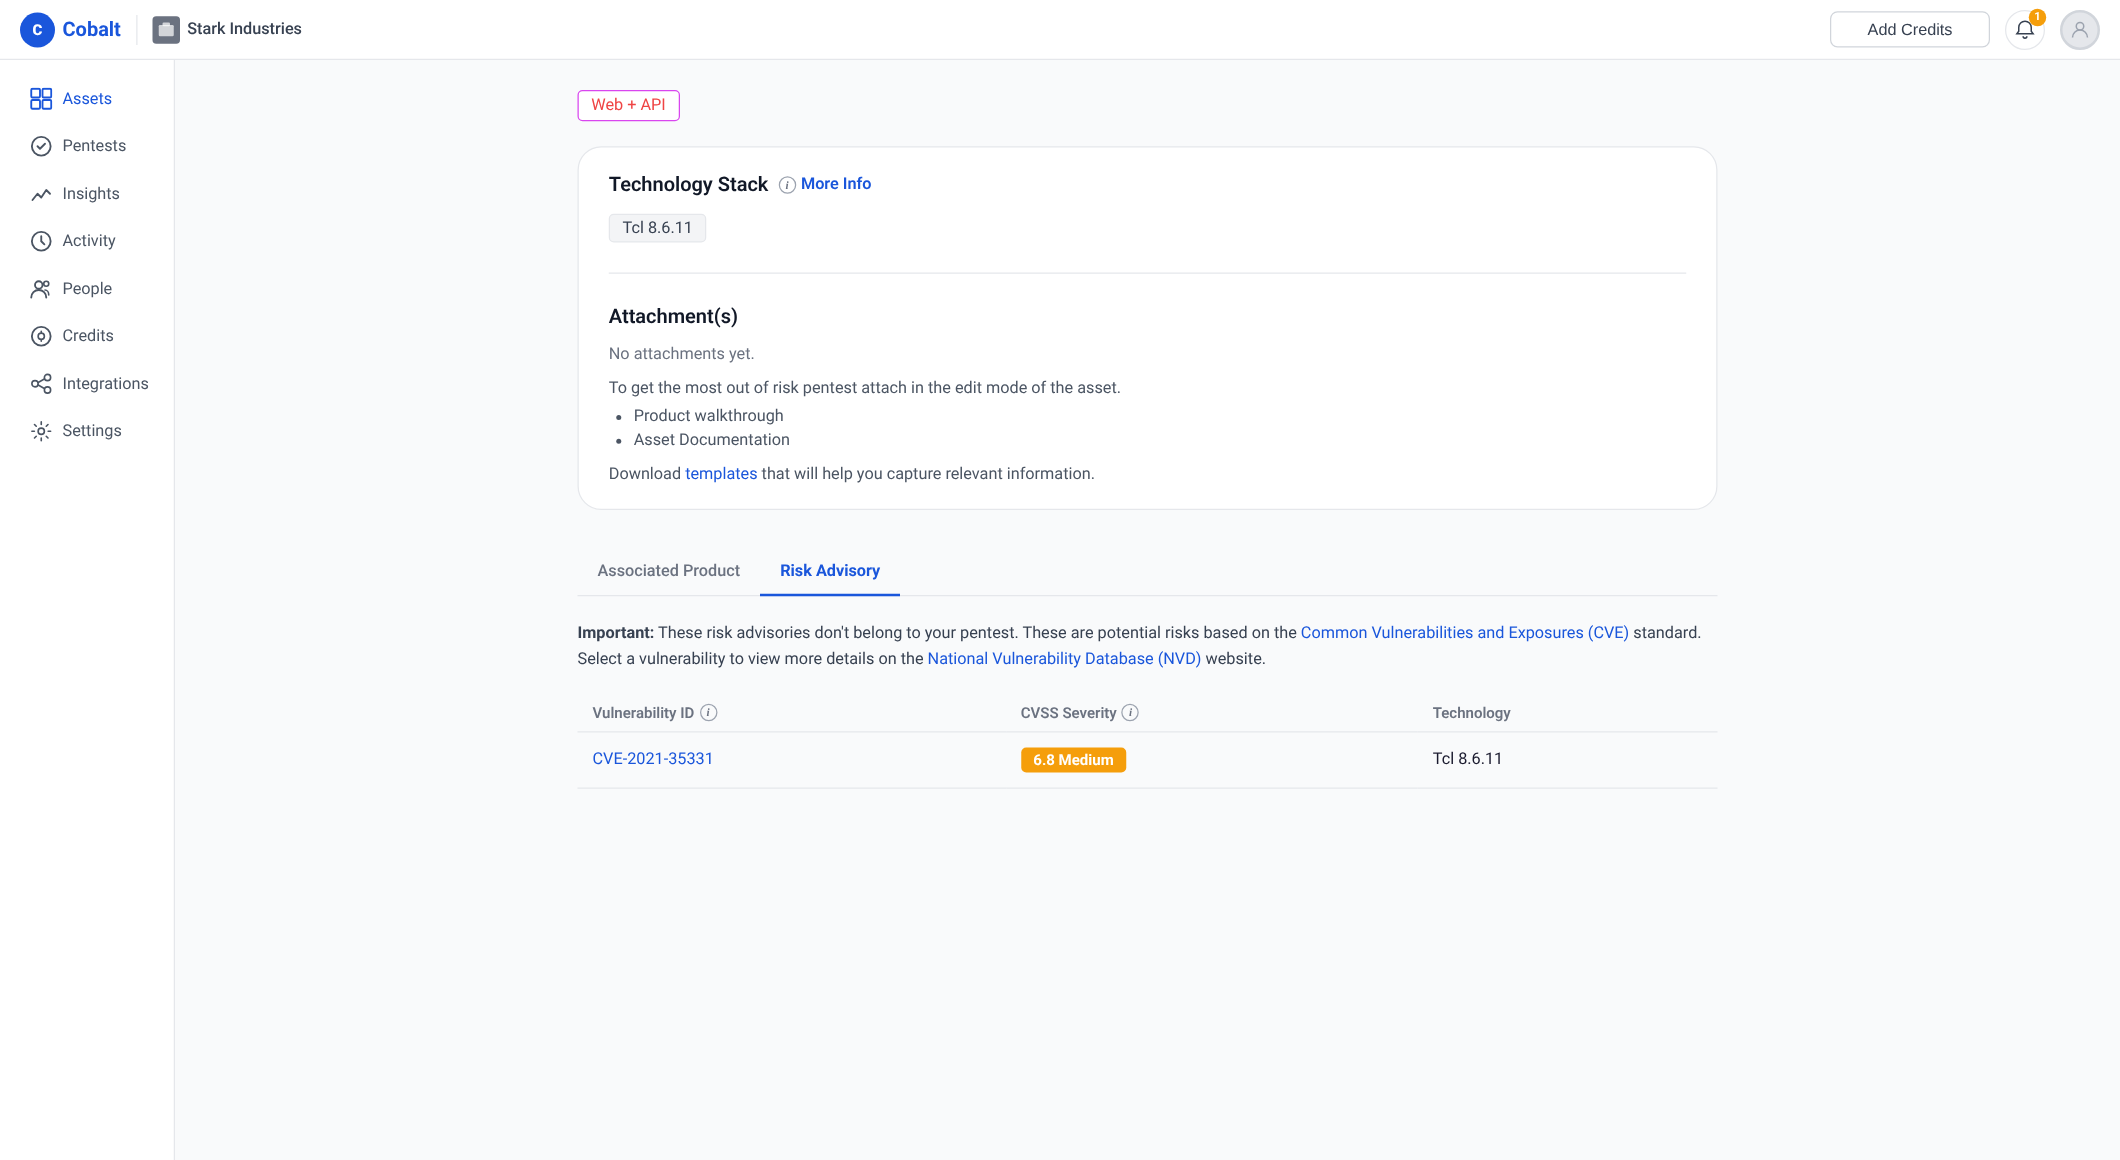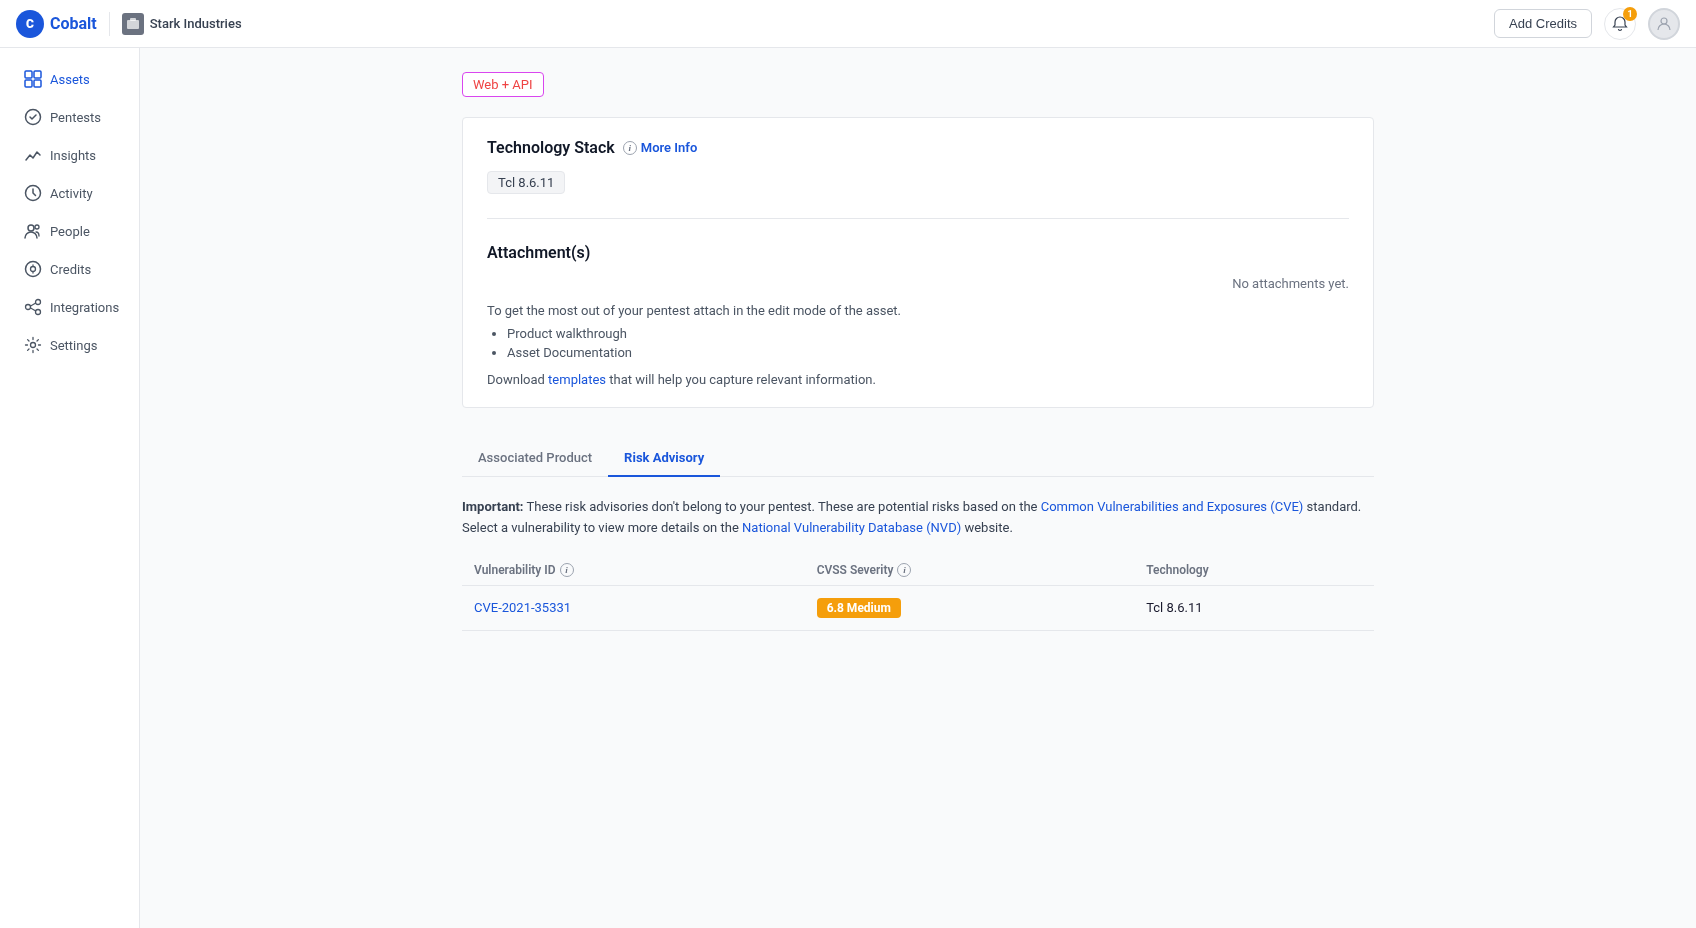--- a/index.html
+++ b/index.html
@@ -16,21 +16,21 @@
     .cobalt-logo-icon {
       width: 28px; height: 28px; background: #1a56db; border-radius: 50%;
       display: flex; align-items: center; justify-content: center; color: #fff; font-size: 12px; font-weight: 900;
     }
     .divider-v { width: 1px; height: 24px; background: #e5e7eb; }
     .company-badge { display: flex; align-items: center; gap: 6px; font-size: 13px; font-weight: 500; color: #374151; }
     .company-icon { width: 22px; height: 22px; background: #6b7280; border-radius: 3px; display: flex; align-items: center; justify-content: center; }
     .topnav-right { display: flex; align-items: center; gap: 12px; }
     .add-credits-btn {
       background: #fff; border: 1px solid #d1d5db; border-radius: 6px;
-      padding: 6px 14px; font-size: 13px; font-weight: 500; color: #374151;
+      padding: 6px 29px; font-size: 13px; font-weight: 500; color: #374151;
       cursor: pointer;
     }
     .notif-btn {
       width: 32px; height: 32px; background: #fff; border: 1px solid #e5e7eb;
       border-radius: 50%; display: flex; align-items: center; justify-content: center;
       cursor: pointer; position: relative;
     }
     .notif-badge {
       position: absolute; top: -2px; right: -2px;
       width: 14px; height: 14px; background: #f59e0b; border-radius: 50%;
@@ -77,21 +77,21 @@
     .more-info-link { font-size: 13px; color: #1a56db; cursor: pointer; display: flex; align-items: center; gap: 4px; }
 
     
     .tech-tag {
       display: inline-block; background: #f3f4f6; border: 1px solid #e5e7eb;
       border-radius: 4px; padding: 3px 10px; font-size: 13px; color: #374151;
     }
 
     
     .attachments-section { margin-top: 24px; }
-    .no-attach-text { font-size: 13px; color: #6b7280; margin-bottom: 12px; text-align: right; }
+    .no-attach-text { font-size: 13px; color: #6b7280; margin-bottom: 12px; }
     .attach-desc { font-size: 13px; color: #4b5563; margin-bottom: 8px; }
     .attach-list { list-style: disc; padding-left: 20px; font-size: 13px; color: #4b5563; margin-bottom: 12px; }
     .attach-list li { margin-bottom: 4px; }
     .attach-footer { font-size: 13px; color: #4b5563; }
     .attach-footer a { color: #1a56db; text-decoration: none; }
 
     
     .tabs-container { display: flex; gap: 0; border-bottom: 1px solid #e5e7eb; margin-top: 32px; }
     .tab {
       padding: 10px 16px; font-size: 13px; font-weight: 500; color: #6b7280;
@@ -124,21 +124,21 @@
     .cve-link { color: #1a56db; text-decoration: none; font-size: 13px; }
 
     .severity-badge {
       display: inline-block; padding: 3px 10px; border-radius: 4px;
       font-size: 12px; font-weight: 700; color: #fff;
     }
     .severity-medium { background: #f59e0b; }
 
     
     .card {
-      background: #fff; border: 1px solid #e5e7eb; border-radius: 4px;
+      background: #fff; border: 1px solid #e5e7eb; border-radius: 19px;
       padding: 20px 24px; margin-top: 0;
     }
 
     
     .main::-webkit-scrollbar { width: 6px; }
     .main::-webkit-scrollbar-track { background: #f1f1f1; }
     .main::-webkit-scrollbar-thumb { background: #c1c1c1; border-radius: 3px; }
   </style>
 </head>
 <body>
@@ -265,21 +265,21 @@
           <div class="tech-tag">Tcl 8.6.11</div>
         </div>
 
         <hr class="section-divider">
 
         <div class="attachments-section">
           <div class="section-title">
             <span>Attachment(s)</span>
           </div>
           <p class="no-attach-text">No attachments yet.</p>
-          <p class="attach-desc">To get the most out of your pentest attach in the edit mode of the asset.</p>
+          <p class="attach-desc">To get the most out of risk pentest attach in the edit mode of the asset.</p>
           <ul class="attach-list">
             <li>Product walkthrough</li>
             <li>Asset Documentation</li>
           </ul>
           <p class="attach-footer">
             <span>Download </span><a href="#">templates</a><span> that will help you capture relevant information.</span>
           </p>
         </div>
       </div>
 

